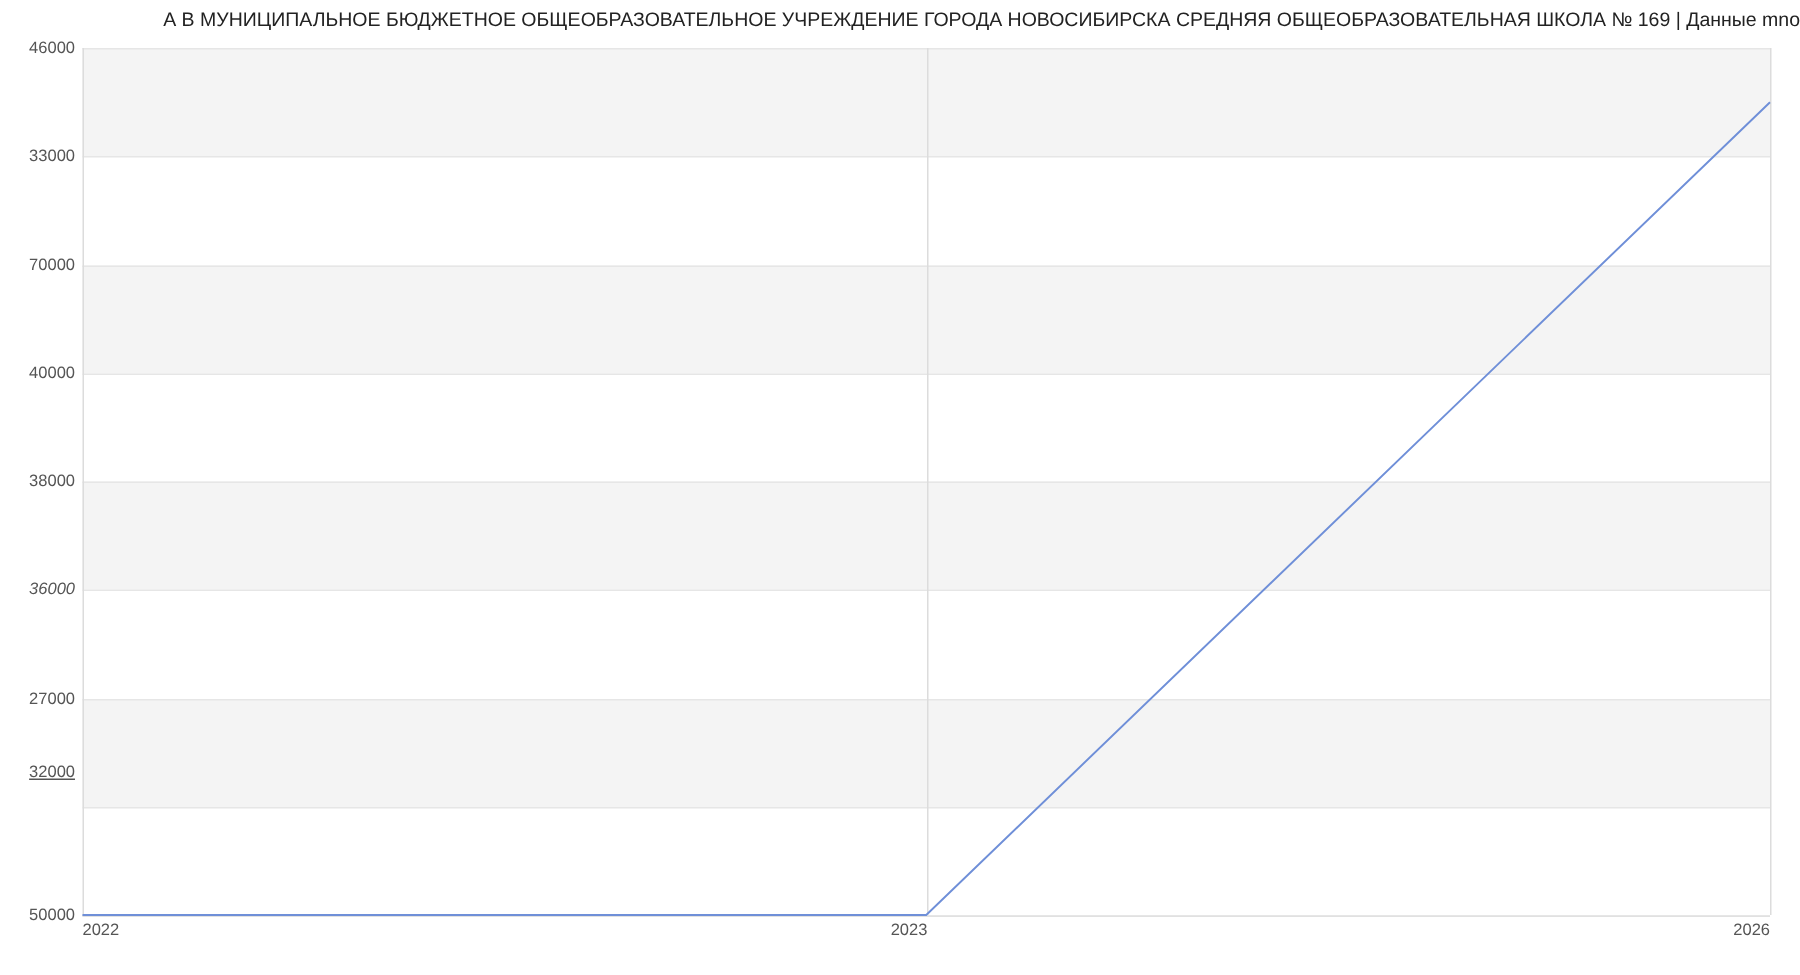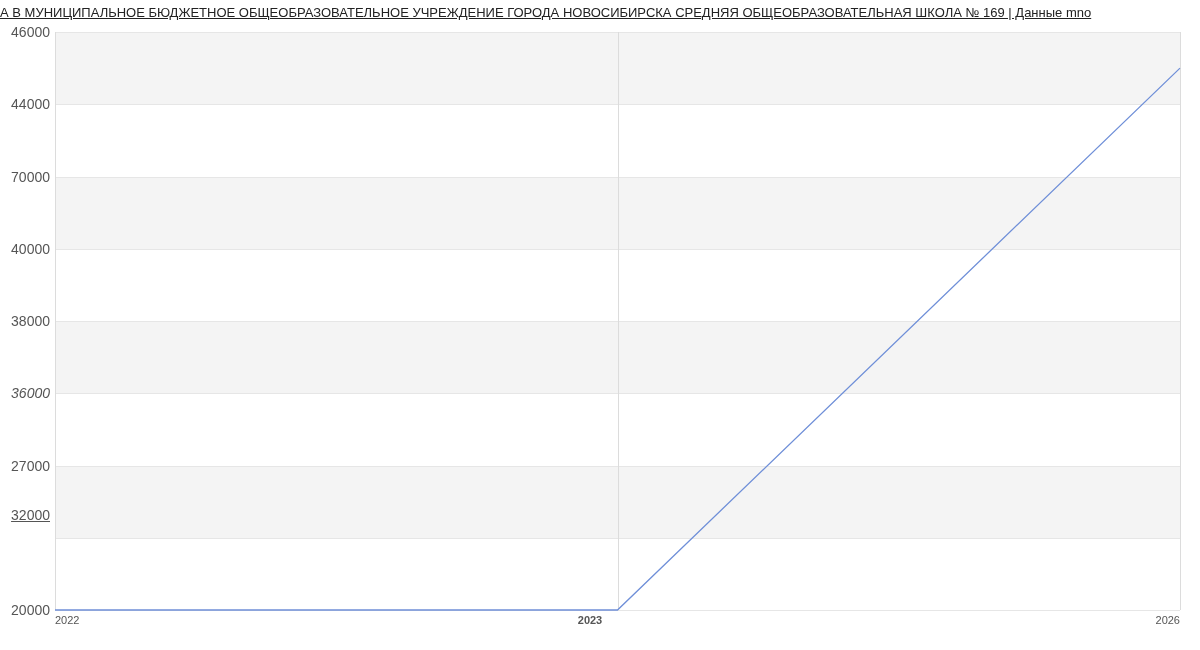--- a/index.html
+++ b/index.html
@@ -14,26 +14,25 @@
   .chart-container {
     position: relative;
     width: 1200px;
     height: 650px;
   }
   .title {
     position: absolute;
     top: 5px;
     left: 0;
     width: 1200px;
-    text-align: left;
+    text-align: right;
     font-size: 13px;
     color: #222;
     white-space: nowrap;
     overflow: hidden;
-    text-decoration: underline;
   }
   .plot-area {
     position: absolute;
     left: 55px;
     top: 32px;
     width: 1125px;
     height: 578px;
     background: #ffffff;
     border-bottom: 1px solid #bbb;
   }
@@ -55,21 +54,21 @@
     top: 0;
     height: 100%;
     width: 1px;
     background: #dcdcdc;
   }
   .y-tick {
     position: absolute;
     right: 1150px;
     width: 45px;
     text-align: right;
-    font-size: 14px;
+    font-size: 11px;
     color: #555;
     transform: translateY(-50%);
   }
   .x-tick {
     position: absolute;
     top: 614px;
     font-size: 11px;
     color: #555;
     transform: translateX(-50%);
   }
@@ -107,25 +106,25 @@
       <div class="gridline" style="top: 144.5px;"></div>
       <div class="gridline" style="top: 72.25px;"></div>
       <div class="gridline" style="top: 0px;"></div>
       <div class="vline" style="left: 0px;"></div>
       <div class="vline" style="left: 562.5px;"></div>
       <div class="vline" style="left: 1125px;"></div>
       <svg class="line-layer" id="svg" viewBox="0 0 1125 578">
         <path d="M0 578 L562.5 578 L1125 36.125" class="series-line"></path>
       </svg>
   </div>
-<div class="y-tick" style="top: 610px;">20000</div>
+<div class="y-tick" style="top: 610px;">50000</div>
     <div class="y-tick" style="top: 515px; text-decoration: underline;">32000</div>
     <div class="y-tick" style="top: 465.5px;">27000</div>
     <div class="y-tick" style="top: 393.25px; font-style: italic;">36000</div>
     <div class="y-tick" style="top: 321px;">38000</div>
     <div class="y-tick" style="top: 248.75px;">40000</div>
     <div class="y-tick" style="top: 176.5px;">70000</div>
-    <div class="y-tick" style="top: 104.25px;">44000</div>
+    <div class="y-tick" style="top: 104.25px;">33000</div>
     <div class="y-tick" style="top: 32px;">46000</div>
     <div class="x-tick" style="left: 55px; transform: translateX(0px);">2022</div>
-    <div class="x-tick" style="left: 590px; font-weight: bold;">2023</div>
+    <div class="x-tick" style="left: 606px;">2023</div>
     <div class="x-tick" style="left: 1180px; transform: translateX(-100%);">2026</div>
   </div>
 
 </body></html>

